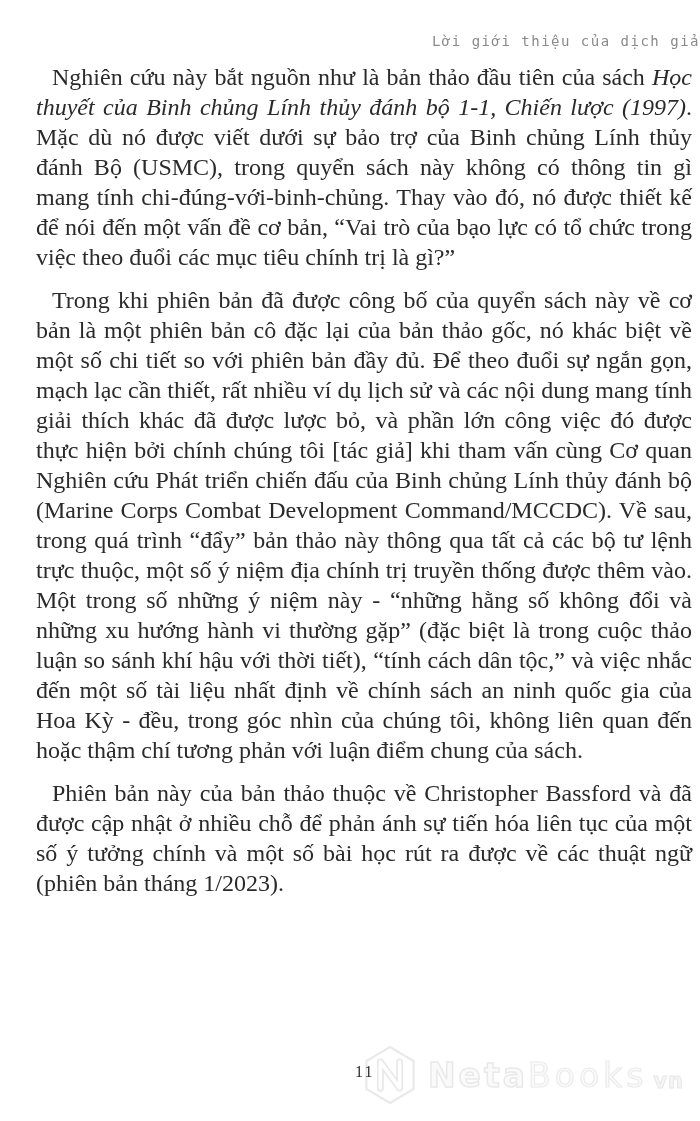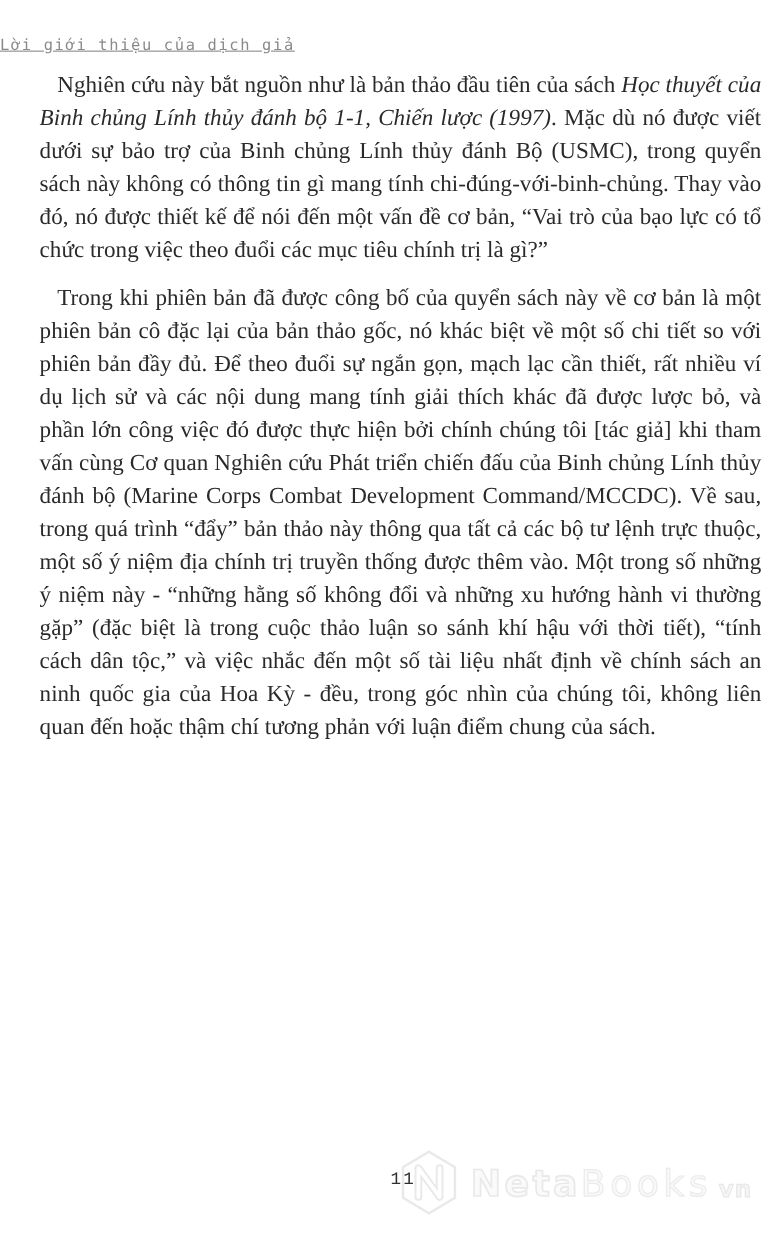--- a/index.html
+++ b/index.html
@@ -12,50 +12,49 @@
     width: 700px;
     height: 1121px;
     background: #ffffff;
     overflow: hidden;
   }
   .page-header {
     position: absolute;
     top: 33px;
     left: 0;
     right: 0;
-    text-align: left;
+    text-align: right;
     font-family: "DejaVu Sans Mono", monospace;
     font-size: 14px;
     letter-spacing: 1.5px;
     color: #8a8a8a;
-    text-decoration: underline;
   }
   .content {
     position: absolute;
     top: 62px;
     left: 36px;
     width: 656px;
     font-family: "Liberation Serif", "DejaVu Serif", serif;
-    font-size: 21px;
+    font-size: 24px;
     line-height: 30px;
     color: #2a2a2a;
     text-align: justify;
   }
   .content p {
     margin: 0 0 13px 0;
     text-indent: 16px;
   }
   .content em {
     font-style: italic;
   }
   .page-number {
     position: absolute;
     left: 355px;
     top: 1063px;
-    font-family: Liberation Mono, monospace;
+    font-family: Liberation Serif, serif;
     font-size: 16px;
     letter-spacing: 2px;
     color: #2f2f2f;
     z-index: 3;
   }
   .watermark {
     position: absolute;
     left: 362px;
     top: 1043px;
     display: flex;
@@ -95,20 +94,21 @@
 </head>
 <body>
 
 <div class="page">
 
   <div class="page-header">Lời giới thiệu của dịch giả</div>
 
   <div class="content">
     <p><span>Nghiên cứu này bắt nguồn như là bản thảo đầu tiên của sách </span><em>Học thuyết của Binh chủng Lính thủy đánh bộ 1-1, Chiến lược (1997)</em><span>. Mặc dù nó được viết dưới sự bảo trợ của Binh chủng Lính thủy đánh Bộ (USMC), trong quyển sách này không có thông tin gì mang tính chi-đúng-với-binh-chủng. Thay vào đó, nó được thiết kế để nói đến một vấn đề cơ bản, “Vai trò của bạo lực có tổ chức trong việc theo đuổi các mục tiêu chính trị là gì?”</span></p>
     <p>Trong khi phiên bản đã được công bố của quyển sách này về cơ bản là một phiên bản cô đặc lại của bản thảo gốc, nó khác biệt về một số chi tiết so với phiên bản đầy đủ. Để theo đuổi sự ngắn gọn, mạch lạc cần thiết, rất nhiều ví dụ lịch sử và các nội dung mang tính giải thích khác đã được lược bỏ, và phần lớn công việc đó được thực hiện bởi chính chúng tôi [tác giả] khi tham vấn cùng Cơ quan Nghiên cứu Phát triển chiến đấu của Binh chủng Lính thủy đánh bộ (Marine Corps Combat Development Command/MCCDC). Về sau, trong quá trình “đẩy” bản thảo này thông qua tất cả các bộ tư lệnh trực thuộc, một số ý niệm địa chính trị truyền thống được thêm vào. Một trong số những ý niệm này - “những hằng số không đổi và những xu hướng hành vi thường gặp” (đặc biệt là trong cuộc thảo luận so sánh khí hậu với thời tiết), “tính cách dân tộc,” và việc nhắc đến một số tài liệu nhất định về chính sách an ninh quốc gia của Hoa Kỳ - đều, trong góc nhìn của chúng tôi, không liên quan đến hoặc thậm chí tương phản với luận điểm chung của sách.</p>
+    <p>Phiên bản này của bản thảo thuộc về Christopher Bassford và đã được cập nhật ở nhiều chỗ để phản ánh sự tiến hóa liên tục của một số ý tưởng chính và một số bài học rút ra được về các thuật ngữ (phiên bản tháng 1/2023).</p>
   </div>
 
   <div class="page-number">11</div>
 
   <div class="watermark">
     <svg class="wm-logo" width="56" height="64" viewBox="-32 -36 64 72" xmlns="http://www.w3.org/2000/svg">
       <polygon points="0,-32 27,-16 27,16 0,32 -27,16 -27,-16" fill="#ffffff" stroke="#e9e9e9" stroke-width="2.5"></polygon>
       <path d="M -11 15 L -11 -15 L 11 15 L 11 -15" fill="none" stroke="#e9e9e9" stroke-width="8" stroke-linecap="round" stroke-linejoin="round"></path>
       <path d="M -11 15 L -11 -15 L 11 15 L 11 -15" fill="none" stroke="#ffffff" stroke-width="4" stroke-linecap="round" stroke-linejoin="round"></path>
     </svg>

